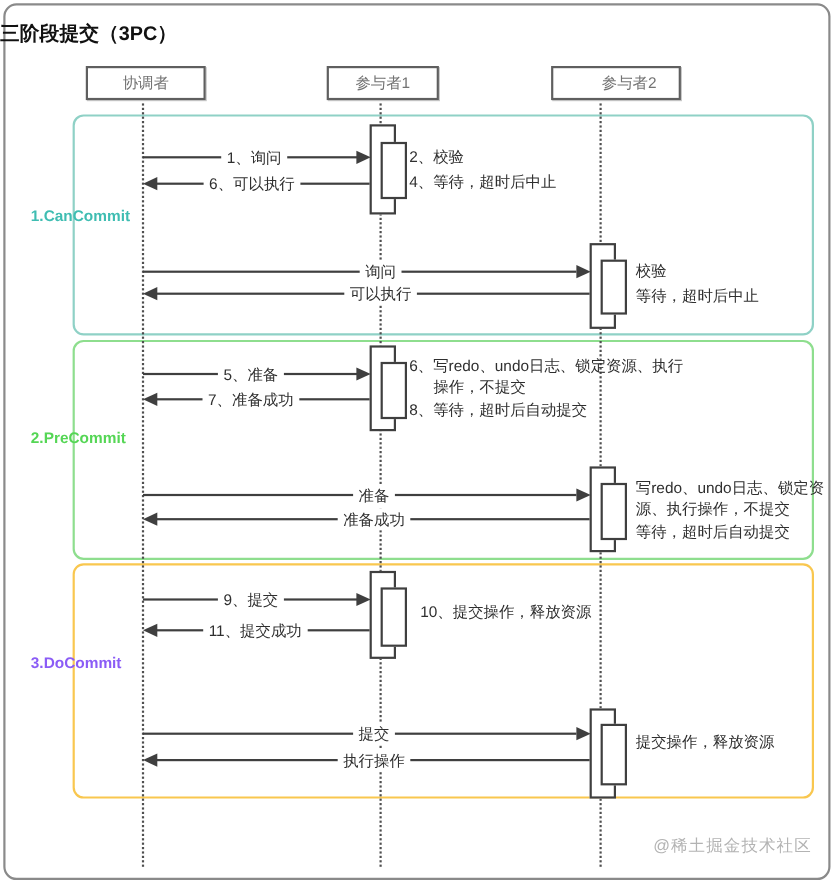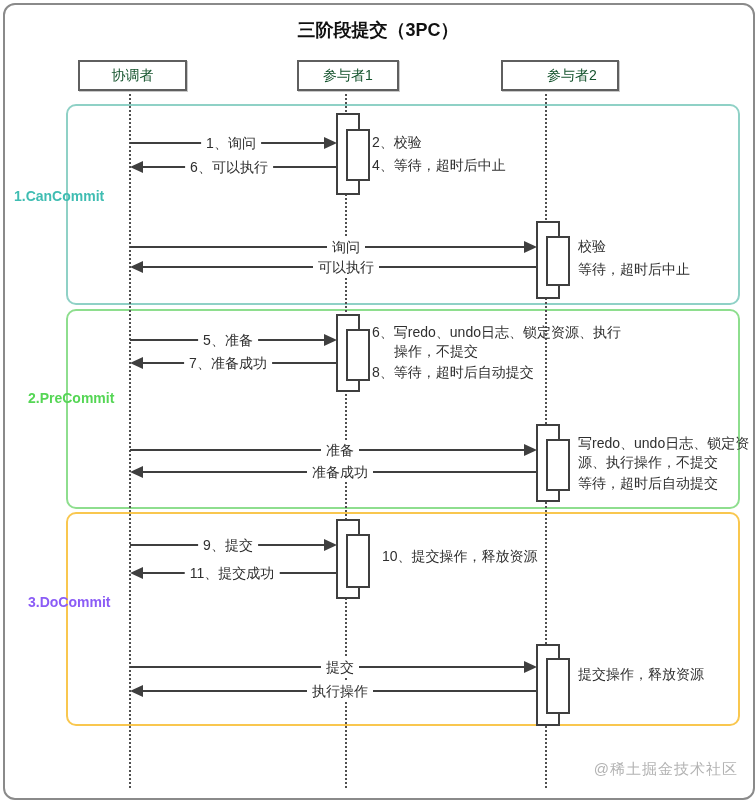--- a/index.html
+++ b/index.html
@@ -3,25 +3,25 @@
 <meta charset="utf-8">
 <style>
   html,body { margin:0; padding:0; background:#fff; }
   #stage {
     position:relative; width:756px; height:801px; background:#fff;
     font-family:"Liberation Sans","DejaVu Sans",sans-serif; color:#2f2f2f;
     overflow:hidden;
   }
   .frame { position:absolute; left:3px; top:3px; width:748px; height:793px;
     border:2px solid #8a8a8a; border-radius:12px; z-index:0; }
-  .title { position:absolute; left:0; top:18px; width:100%; text-align:center;
+  .title { position:absolute; left:0; top:18px; width:100%; 
     font-size:18px; font-weight:bold; color:#111; z-index:3; }
   .actor { position:absolute; background:#fff; border:2px solid #5f5f5f;
     display:flex; align-items:center; justify-content:center;
-    font-size:14px; color:#14532d; z-index:2; box-shadow:1px 1px 0 #c9c9c9; }
+    font-size:14px; color:#737373; z-index:2; box-shadow:1px 1px 0 #c9c9c9; }
   .lifeline { position:absolute; width:0; border-left:2px dotted #4f4f4f; z-index:1; }
   .phase { position:absolute; border-radius:10px; border:2px solid; z-index:0; background:transparent; }
   .phase-label { position:absolute; font-size:14px; font-weight:bold; z-index:3; white-space:nowrap; }
   .act { position:absolute; width:20px; background:#fff; border:2px solid #3f3f3f; z-index:2; }
   .aline { position:absolute; height:2px; background:#3f3f3f; z-index:2; }
   .ah-r { position:absolute; width:0; height:0; border-top:6px solid transparent;
     border-bottom:6px solid transparent; border-left:13px solid #3f3f3f; z-index:2; }
   .ah-l { position:absolute; width:0; height:0; border-top:6px solid transparent;
     border-bottom:6px solid transparent; border-right:13px solid #3f3f3f; z-index:2; }
   .mlabel { position:absolute; transform:translateX(-50%); background:#fff;
@@ -53,21 +53,21 @@
   <div class="actor" style="left:501px; top:60px; width:90px; height:27px;padding-left:24px;">参与者2</div>
 
   <div class="lifeline" style="left:129px; top:89px; height:699px;"></div>
   <div class="lifeline" style="left:345px; top:89px; height:699px;"></div>
   <div class="lifeline" style="left:545px; top:89px; height:699px;"></div>
 
   <div class="phase b-teal" style="left:66px; top:104px; width:670px; height:197px;"></div>
   <div class="phase b-green" style="left:66px; top:309px; width:670px; height:196px;"></div>
   <div class="phase b-orange" style="left:66px; top:512px; width:670px; height:210px;"></div>
 
-  <div class="phase-label c-teal" style="left:14px; top:188px;">1.CanCommit</div>
+  <div class="phase-label c-teal" style="left:28px; top:188px;">1.CanCommit</div>
   <div class="phase-label c-green" style="left:28px; top:390px;">2.PreCommit</div>
   <div class="phase-label c-orange" style="left:28px; top:594px;">3.DoCommit</div>
 
   <div class="act" style="left:336px; top:113px; height:78px;"></div>
   <div class="act" style="left:346px; top:129px; height:48px;"></div>
 
   <div class="aline" style="left:130px; top:142px; width:196px;"></div>
   <div class="ah-r" style="left:324px; top:137px;"></div>
   <div class="mlabel" style="left:231px; top:133px;">1、询问</div>
 

